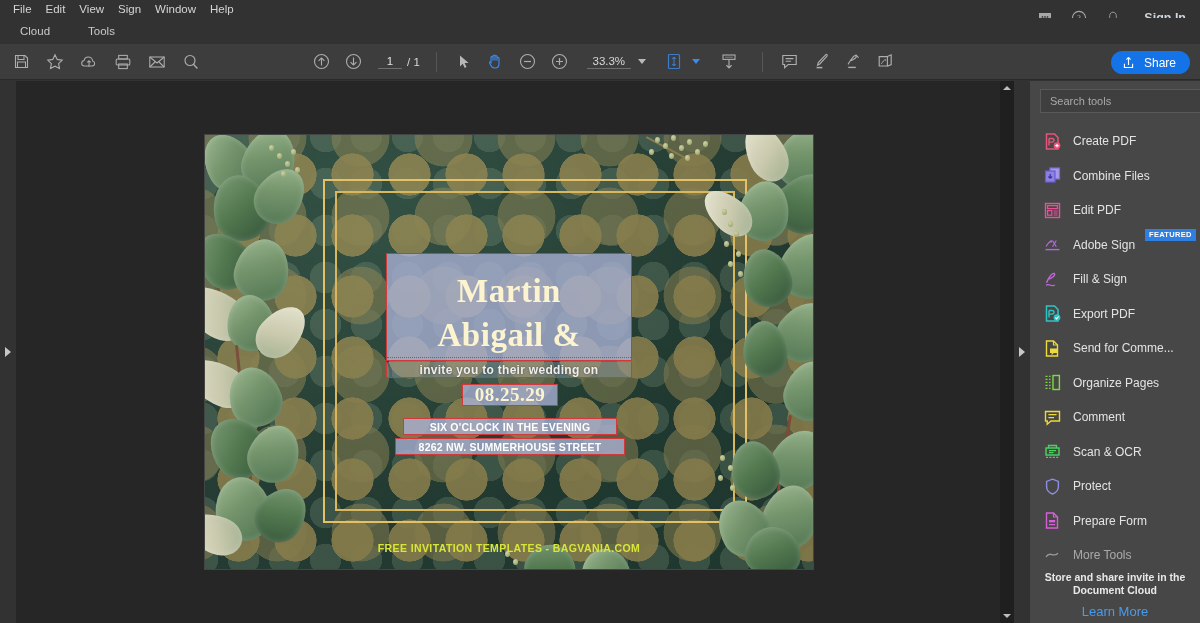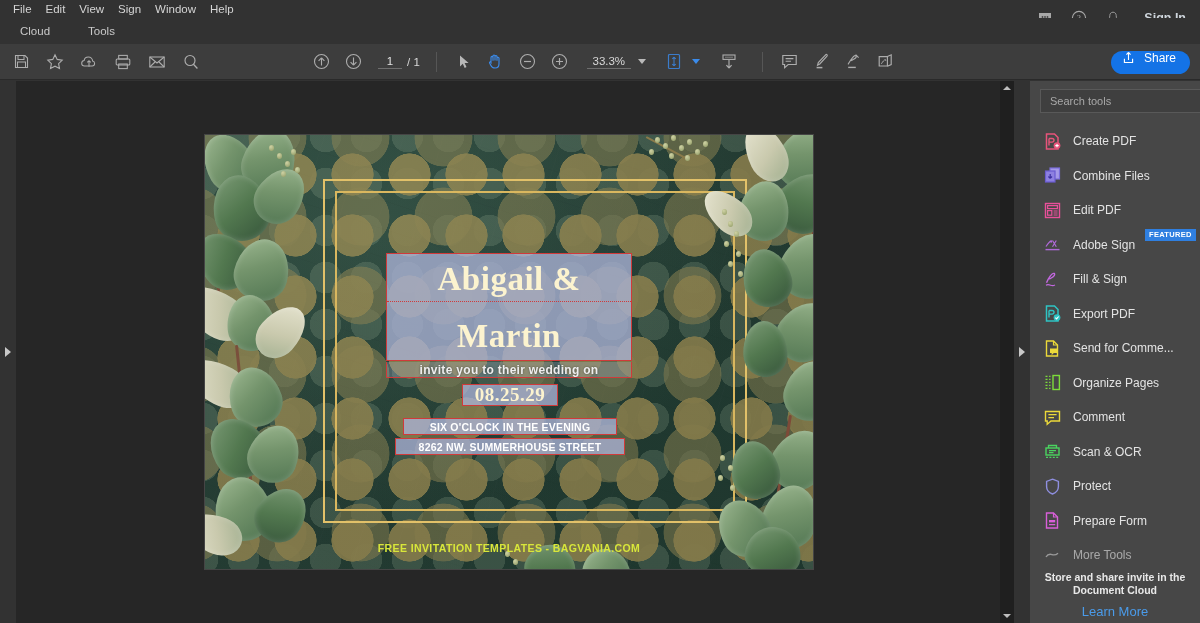--- a/index.html
+++ b/index.html
@@ -71,21 +71,21 @@
     color: #d8d8d8; font-size: 11.5px; border-bottom: 1px solid #6e6e6e;
     width: 44px; text-align: center; padding-bottom: 1px;
   }
   .caret { width: 0; height: 0; border-left: 4px solid transparent; border-right: 4px solid transparent;
            border-top: 5px solid #b9b9b9; }
   .caret.blue { border-top-color: #3b8beb; }
 
   .share-btn {
     position: absolute; right: 10px; top: 7px; height: 23px;
     background: #1473e6; border-radius: 12px; color: #fff;
-    display: flex; gap: 9px; padding: 0 14px 0 11px;
+    display: flex; align-items: center; gap: 9px; padding: 0 14px 0 11px;
     font-size: 12px;
   }
 
   
   .leftrail {
     position: absolute; top: 81px; left: 0; width: 16px; height: 542px;
     background: #323232; display: flex; align-items: center; justify-content: center;
   }
   .rail-arrow {
     width: 0; height: 0; border-top: 5px solid transparent; border-bottom: 5px solid transparent;
@@ -518,22 +518,22 @@
         </div>
 
         <div class="sprig" style="left:290px; bottom:-18px; width:180px; height:60px;">
           <div class="leaf dark" style="left:30px; top:18px; width:52px; height:46px; transform:rotate(24deg);"></div>
           <div class="leaf" style="left:86px; top:22px; width:48px; height:44px; transform:rotate(-18deg);"></div>
           <div class="berry" style="left:10px;top:24px"></div>
             <div class="berry" style="left:18px;top:32px"></div>
         </div>
 
         <div class="field f-names">
+          <div class="nm-line nm2">Martin</div>
           <div class="nm-line nm1">Abigail &amp;</div>
-          <div class="nm-line nm2">Martin</div>
         </div>
 
         <div class="field f-invite">
           <span>invite you to their wedding on</span>
         </div>
 
         <div class="field f-date">
           <span>08.25.29</span>
         </div>
 

